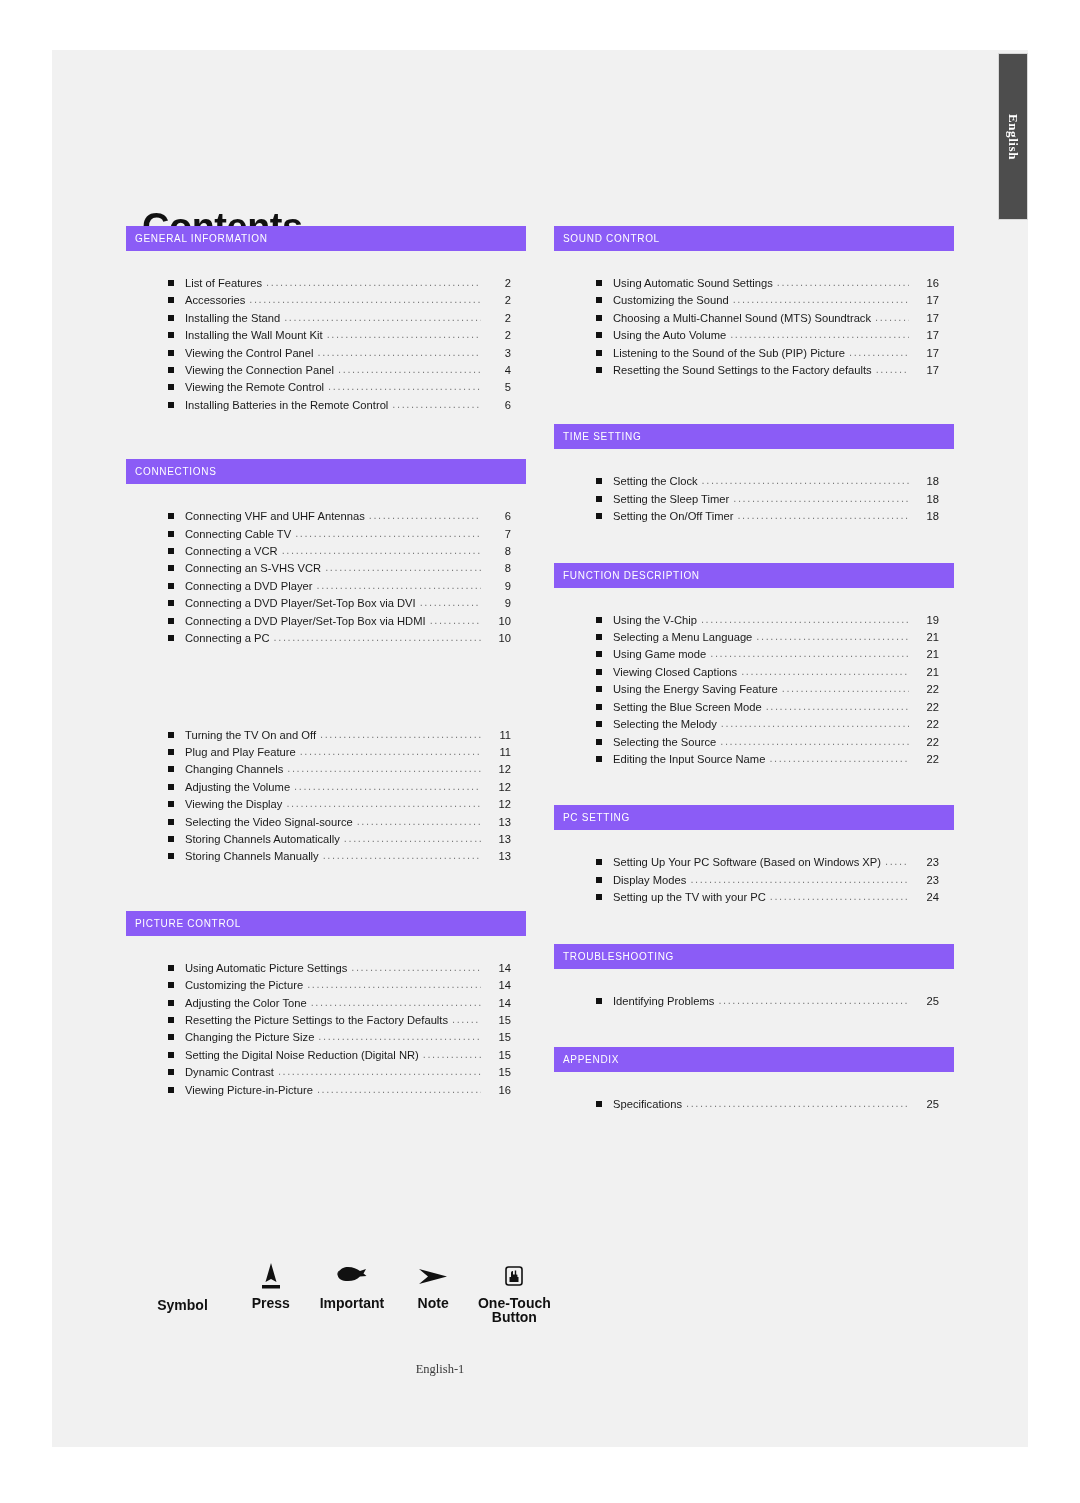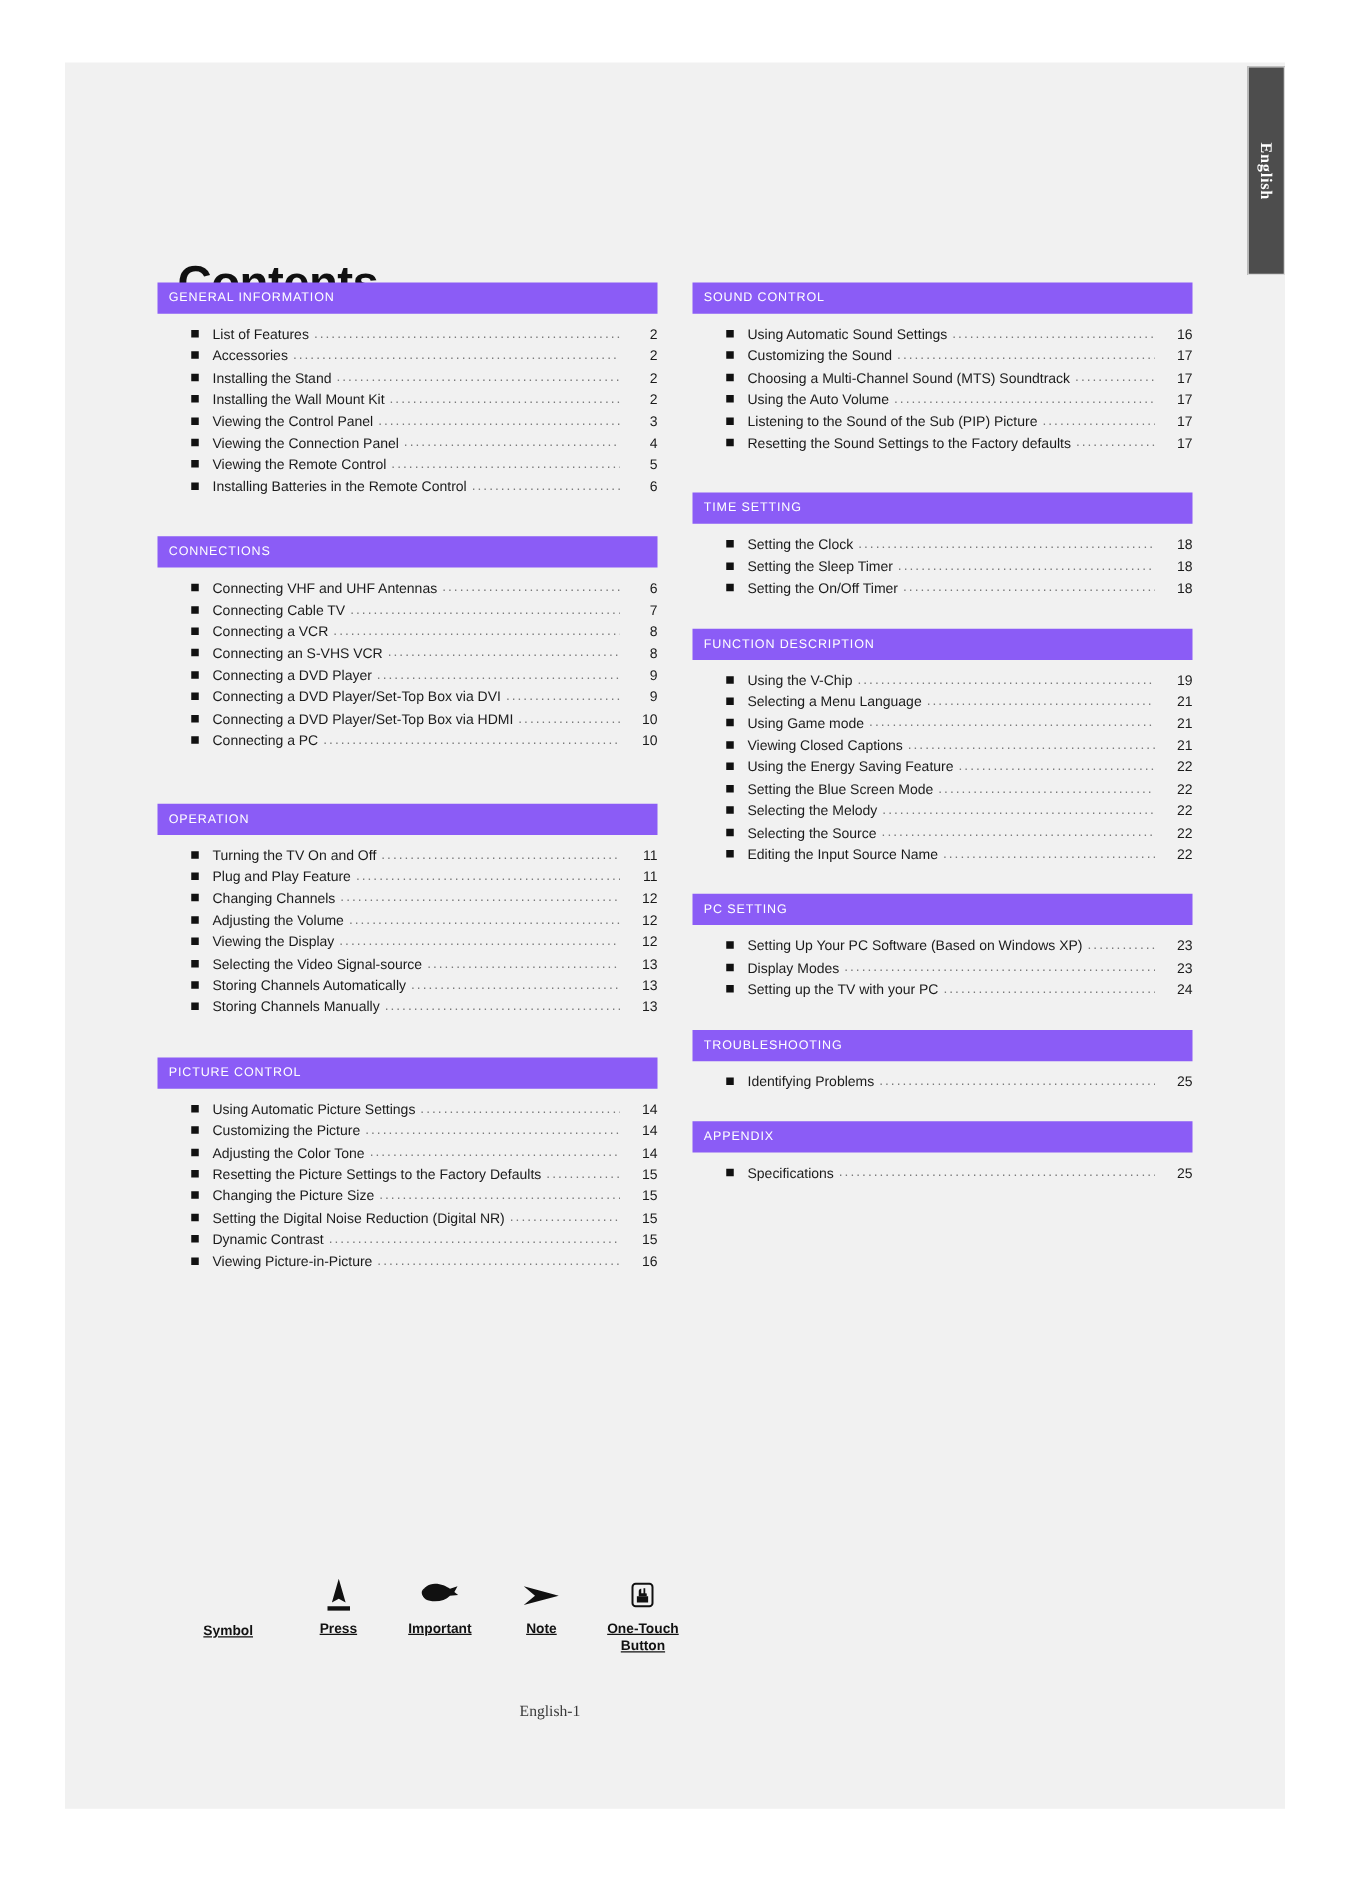--- a/index.html
+++ b/index.html
@@ -80,21 +80,21 @@
     font-weight: normal;
     letter-spacing: 0.7px;
     padding: 6px 0 6px 9px;
     height: 13px;
     line-height: 13px;
     box-sizing: content-box;
   }
 
   .section-items {
     padding: 9px 0 0 0;
-    margin: 0;
+    margin: 15px;
     list-style: none;
   }
 
   .toc-item {
     display: flex;
     align-items: baseline;
     font-size: 11.2px;
     color: #1a1a1a;
     line-height: 17.4px;
     padding-left: 27px;
@@ -139,25 +139,24 @@
   #legend {
     position: absolute;
     left: 135px;
     top: 1258px;
     width: 420px;
     display: flex;
     align-items: flex-start;
   }
   .legend-cell {
     text-align: center;
-    font-size: 11px;
+    font-size: 14px;
     font-weight: bold;
     color: #111111;
     line-height: 14px;
-    text-decoration: underline;
   }
   .legend-cell.first { width: 96px; padding-top: 36px; }
   .legend-cell.ic    { width: 82px; }
   .legend-glyph {
     height: 34px;
     display: flex;
     align-items: flex-end;
     justify-content: center;
   }
   .legend-caption { padding-top: 4px; }
@@ -288,21 +287,20 @@
         <li class="toc-item">
           <span class="toc-bullet"></span>
           <span class="toc-label">Connecting a PC</span>
           <span class="toc-dots">........................................................................................................................................................................................................</span>
           <span class="toc-page">10</span>
         </li>
       </ul>
     </div>
     <div class="gap-lg"></div>
     <div class="section">
-      <div class="section-header">OPERATION</div>
       <ul class="section-items">
         <li class="toc-item">
           <span class="toc-bullet"></span>
           <span class="toc-label">Turning the TV On and Off</span>
           <span class="toc-dots">........................................................................................................................................................................................................</span>
           <span class="toc-page">11</span>
         </li>
         <li class="toc-item">
           <span class="toc-bullet"></span>
           <span class="toc-label">Plug and Play Feature</span>

